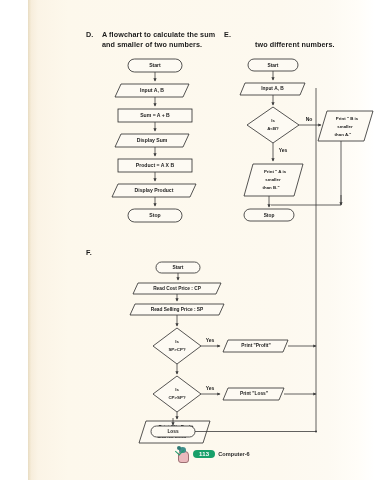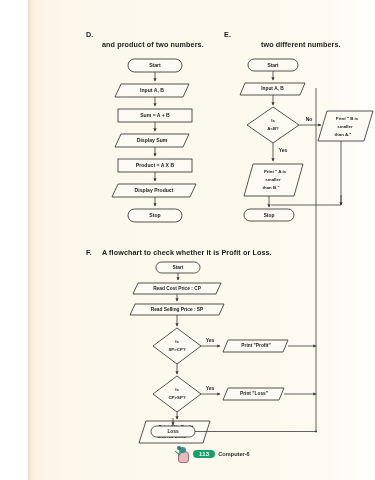--- a/index.html
+++ b/index.html
@@ -137,22 +137,22 @@
     transform: rotate(-48deg);
   }
 </style>
 </head>
 <body>
 
 <div id="page">
 
   <div class="hdr" style="left:74px; top:30px; width:135px;">
     <span class="ltr">D.</span>
-    <br>
-    <span>and product of two numbers.</span>
+    <span>A flowchart to calculate the sum</span><br>
+    <span>and smaller of two numbers.</span>
   </div>
 
   <svg class="flow" style="left:60px; top:55px;" width="150" height="190" viewBox="0 0 150 190">
     <defs>
       <marker id="ah" markerWidth="5" markerHeight="5" refX="3.4" refY="2" orient="auto">
         <path d="M0,0 L4,2 L0,4 z" fill="#3a3a3a"></path>
       </marker>
     </defs>
 
     <rect class="term" x="40" y="4" width="54" height="13" rx="6.5" ry="6.5"></rect>
@@ -179,21 +179,21 @@
     <text class="t55" x="66" y="135.5">Display Product</text>
     <line class="conn" x1="67" y1="142" x2="67" y2="151" marker-end="url(#ah)"></line>
 
     <rect class="term" x="40" y="154" width="54" height="13" rx="6.5" ry="6.5"></rect>
     <text class="t55" x="67" y="161">Stop</text>
   </svg>
 
   <div class="hdr" style="left:212px; top:30px; width:140px;">
     <span class="ltr">E.</span>
     <br>
-    <span style="margin-left:21px;">two different numbers.</span>
+    <span style="margin-left:15px;">two different numbers.</span>
   </div>
 
   <svg class="flow" style="left:195px; top:55px;" width="165" height="185" viewBox="0 0 165 185">
     <defs>
       <marker id="ah2" markerWidth="5" markerHeight="5" refX="3.4" refY="2" orient="auto">
         <path d="M0,0 L4,2 L0,4 z" fill="#3a3a3a"></path>
       </marker>
     </defs>
 
     <rect class="term" x="25" y="4" width="50" height="12" rx="6" ry="6"></rect>
@@ -227,21 +227,20 @@
 
     <path class="conn" d="M118,86 L118,150 L48,150"></path>
     <line class="conn" x1="118" y1="140" x2="118" y2="150" marker-end="url(#ah2)"></line>
 
     <rect class="term" x="21" y="154" width="50" height="12" rx="6" ry="6"></rect>
     <text class="t5" x="46" y="160.5">Stop</text>
   </svg>
 
   <div class="hdr" style="left:74px; top:248px; width:240px;">
     <span class="ltr">F.</span>
-    <span>A flowchart to check whether it is Profit or Loss.</span>
   </div>
 
   <svg class="flow" style="left:60px; top:258px;" width="260" height="190" viewBox="0 0 260 190">
     <defs>
       <marker id="ah3" markerWidth="5" markerHeight="5" refX="3.4" refY="2" orient="auto">
         <path d="M0,0 L4,2 L0,4 z" fill="#3a3a3a"></path>
       </marker>
     </defs>
 
     <rect class="term" x="68" y="4" width="44" height="11" rx="5.5" ry="5.5"></rect>

